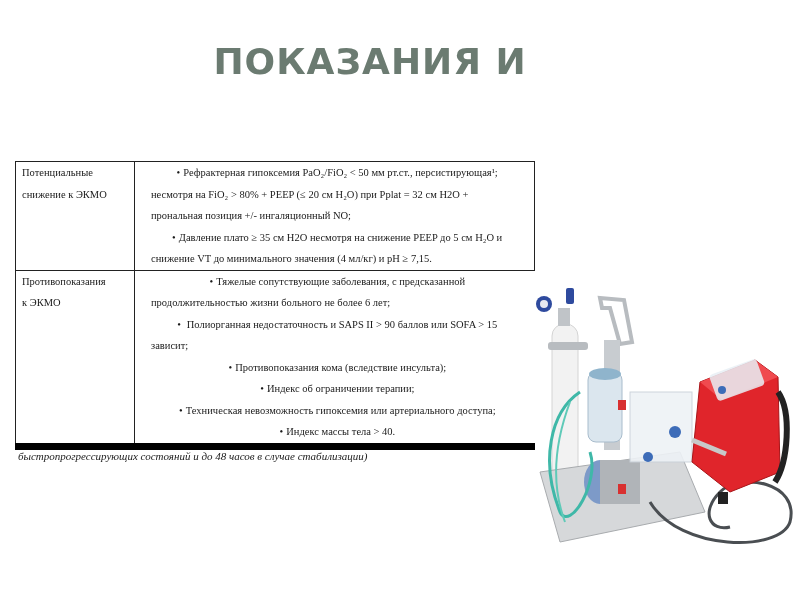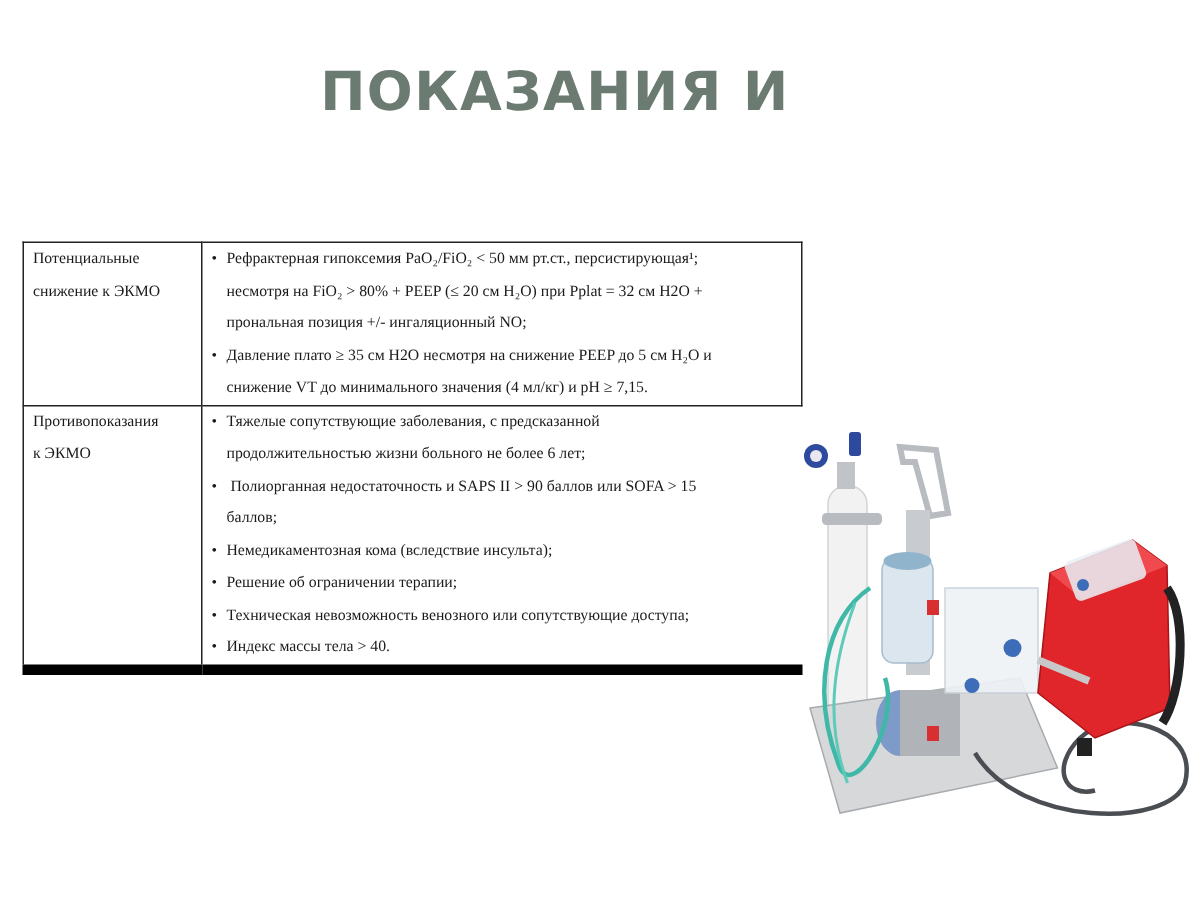--- a/index.html
+++ b/index.html
@@ -14,21 +14,21 @@
   }
   .title div { white-space: nowrap; }
   .tbl {
     position: absolute; left: 15px; top: 161px; width: 520px; border-collapse: collapse;
     font-size: 10.5px; line-height: 21.5px;
   }
   .tbl td { vertical-align: top; padding: 0 4px 0 6px; border: 1px solid #222; }
   .tbl td.label { width: 108px; padding-left: 6px; }
   .tbl tr.row2 td.content { border-right: none; }
   .tbl tr.row2 td { border-bottom: 7px solid #000000; }
-  .blt { display: block; white-space: nowrap; position: relative; }
+  .blt { display: block; white-space: nowrap; position: relative; text-align: center; }
   .blt .dot { display: inline-block; width: 10px; }
   .cont { display: block; white-space: nowrap; padding-left: 10px; }
   sub, sup { font-size: 7px; line-height: 0; }
   .footnote {
     position: absolute; left: 18px; top: 449px; width: 510px;
     font-size: 11px; line-height: 15px; font-style: italic; color: #1a1a1a;
   }
   .footnote sup { font-style: normal; font-size: 8px; }
   .device { position: absolute; left: 530px; top: 282px; width: 270px; height: 280px; }
 </style>
@@ -56,31 +56,32 @@
   </tr>
   <tr class="row2">
     <td class="label">
       <span class="cont" style="padding-left:0">Противопоказания</span>
       <span class="cont" style="padding-left:0">к ЭКМО</span>
     </td>
     <td class="content">
       <span class="blt"><span class="dot">•</span><span>Тяжелые сопутствующие заболевания, с предсказанной</span></span>
       <span class="cont">продолжительностью жизни больного не более 6 лет;</span>
       <span class="blt"><span class="dot">•</span><span> Полиорганная недостаточность и SAPS II &gt; 90 баллов или SOFA &gt; 15</span></span>
-      <span class="cont">баллов;</span>
-      <span class="blt"><span class="dot">•</span><span>Немедикаментозная кома (вследствие инсульта);</span></span>
-      <span class="blt"><span class="dot">•</span><span>Решение об ограничении терапии;</span></span>
-      <span class="blt"><span class="dot">•</span><span>Техническая невозможность венозного или сопутствующие доступа;</span></span>
+      <span class="cont">зависит;</span>
+      <span class="blt"><span class="dot">•</span><span>Противопоказания кома (вследствие инсульта);</span></span>
+      <span class="blt"><span class="dot">•</span><span>Индекс об ограничении терапии;</span></span>
+      <span class="blt"><span class="dot">•</span><span>Техническая невозможность гипоксемия или артериального доступа;</span></span>
       <span class="blt"><span class="dot">•</span><span>Индекс массы тела &gt; 40.</span></span>
     </td>
   </tr>
 </tbody>
   </table>
 
 <div class="footnote">
+  <div>быстропрогрессирующих состояний и до 48 часов в случае стабилизации)</div>
 </div>
 
 <div class="device">
   <svg width="270" height="280" viewBox="0 0 270 280">
 
     <rect x="22" y="42" width="26" height="160" rx="12" fill="#f2f2f2" stroke="#d4d4d4"></rect>
     <rect x="18" y="60" width="40" height="8" rx="3" fill="#b8bcc0"></rect>
     <rect x="28" y="26" width="12" height="18" fill="#c0c4c8"></rect>
     <circle cx="14" cy="22" r="8" fill="#2e4a9e"></circle>
     <circle cx="14" cy="22" r="4" fill="#e8e8f0"></circle>

